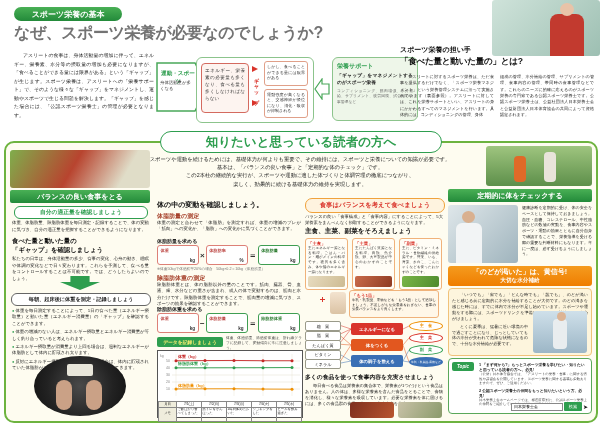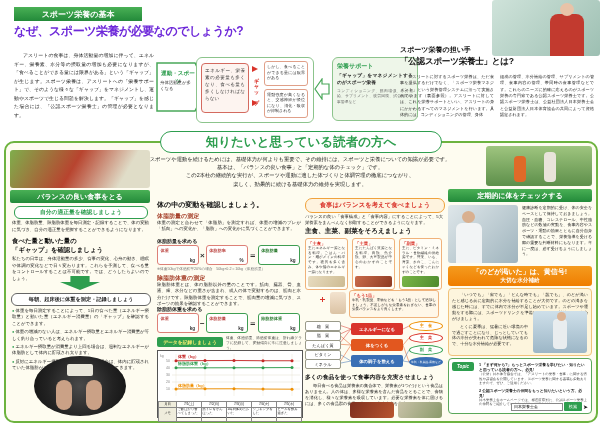--- a/index.html
+++ b/index.html
@@ -31,23 +31,23 @@
         display:flex;align-items:center;justify-content:center;border-radius:2px;text-align:center}
   .meal{width:34px;height:10px;border-radius:50%;font-size:4.2px;font-weight:bold;background:#fff;
         display:flex;align-items:center;justify-content:center;text-align:center;line-height:1;box-sizing:border-box}
   table.ct{border-collapse:collapse;width:144px;table-layout:fixed}
   table.ct td,table.ct th{border:0.6px solid #888;font-weight:normal;padding:0.5px;overflow:hidden}
   .downarrow{background:#2e9e4f;clip-path:polygon(26% 0,74% 0,74% 42%,100% 42%,50% 100%,0 42%,26% 42%)}
 </style>
 </head>
 <body>
 
-<div class="abs gbanner" style="left:14px;top:7px;width:128px;height:14px;font-size:8px;border-radius:0">スポーツ栄養の基本</div>
-
-<div class="abs" style="left:14px;top:23px;width:420px;font-size:12px;font-weight:bold;color:#6d28d9;letter-spacing:-0.5px">なぜ、スポーツ栄養が必要なのでしょうか?</div>
+<div class="abs gbanner" style="left:14px;top:7px;width:108px;height:14px;font-size:8px;border-radius:7px">スポーツ栄養の基本</div>
+
+<div class="abs" style="left:14px;top:23px;width:420px;font-size:16px;font-weight:bold;color:#737373;letter-spacing:-0.5px">なぜ、スポーツ栄養が必要なのでしょうか?</div>
 
 <p class="abs jp" style="left:14px;top:52px;width:140px;font-size:4.9px;line-height:1.75;margin:0;text-indent:9px">アスリートの食事は、身体活動量の増加に伴って、エネルギー、栄養素、水分等の摂取量の増加も必要になりますが、「食べることができる量には限界がある」という「ギャップ」が生じます。スポーツ栄養は、アスリートへの「栄養サポート」で、そのような様々な「ギャップ」をマネジメントし、運動やスポーツで生じる問題を解決します。「ギャップ」を感じた場合には、「公認スポーツ栄養士」の管理が必要となります。</p>
 
 <div class="abs" style="left:156px;top:56px;width:278px;height:66px">
   <svg class="abs" style="left:0;top:6px" width="52" height="50" viewBox="0 0 52 50">
     <polygon points="1,1 39,1 51,25 39,49 1,49" fill="#ffffff" stroke="#4aa85a" stroke-width="1.5"></polygon>
   </svg>
   <div class="abs" style="left:3px;top:14px;width:38px;font-size:5.6px;font-weight:bold;color:#2e9e4f;text-align:center">運動・スポーツ</div>
   <div class="abs" style="left:4px;top:24px;width:34px;font-size:4.4px;line-height:1.3;color:#333">身体活動量が多くなる</div>
 
@@ -72,21 +72,21 @@
     <div class="jp" style="font-size:3.8px;line-height:1.4;margin-top:2px;color:#666">コンディショニング、筋肉増強、水分補給、サプリメント、疲労回復、試合期の食事管理など</div>
   </div>
 </div>
 
 <div class="abs ph" style="left:492px;top:0;width:108px;height:56px;background:linear-gradient(135deg,#cfe3da,#9dbfb2)">
   <div class="abs" style="left:58px;top:14px;width:34px;height:42px;background:#c23a2f;border-radius:8px 8px 0 0"></div>
   <div class="abs" style="left:68px;top:3px;width:14px;height:13px;background:#e8c3a8;border-radius:50%"></div>
 </div>
 
 <div class="abs" style="left:400px;top:45px;width:100px;font-size:7px;font-weight:bold;color:#111">スポーツ栄養の担い手</div>
-<div class="abs" style="left:400px;top:56px;width:190px;font-size:8.6px;font-weight:bold;color:#111;letter-spacing:-0.3px">「公認スポーツ栄養士」とは?</div>
+<div class="abs" style="left:400px;top:56px;width:190px;font-size:8.6px;font-weight:bold;color:#111;letter-spacing:-0.3px">「食べた量と動いた量の」とは?</div>
 <p class="abs jp" style="left:400px;top:74px;width:94px;font-size:4.1px;line-height:1.55;margin:0;text-indent:8px">アスリートに対するスポーツ栄養は、ただ食事を提供するだけでなく、「スポーツ栄養マネジメント」という栄養管理システムに沿って実施されています（裏面参照）。アスリートに対しては、これを栄養サポートといい、アスリートの身にかかわるすべてのマネジメントを行います。具体的には、コンディショニングの管理、身体</p>
 <p class="abs jp" style="left:500px;top:74px;width:94px;font-size:4.1px;line-height:1.55;margin:0">組成の管理、水分補給の管理、サプリメントの管理、食事内容の管理、帯同時の食事管理などです。これらのニーズに的確に応えるのがスポーツ栄養の専門家である公認スポーツ栄養士です。公認スポーツ栄養士は、公益社団法人日本栄養士会と公益財団法人日本体育協会の共同によって資格認定されます。</p>
 
 <div class="abs" style="left:4px;top:141px;width:590px;height:278px;border:2px solid #6db33f;border-radius:10px;background:#fefcf0"></div>
 
 <div class="abs" style="left:160px;top:131px;width:280px;height:20px;background:#fff;border:1.5px solid #2e9e4f;border-radius:11px;
      display:flex;align-items:center;justify-content:center;font-size:12.5px;font-weight:bold;color:#2e9e4f">知りたいと思っている読者の方へ</div>
 
 <div class="abs" style="left:140px;top:155px;width:320px;font-size:5.3px;line-height:1.55;text-align:center;color:#222">
     <div>スポーツや運動を続けるためには、基礎体力が何よりも重要で、その維持には、スポーツと栄養についての知識が必要です。</div>

